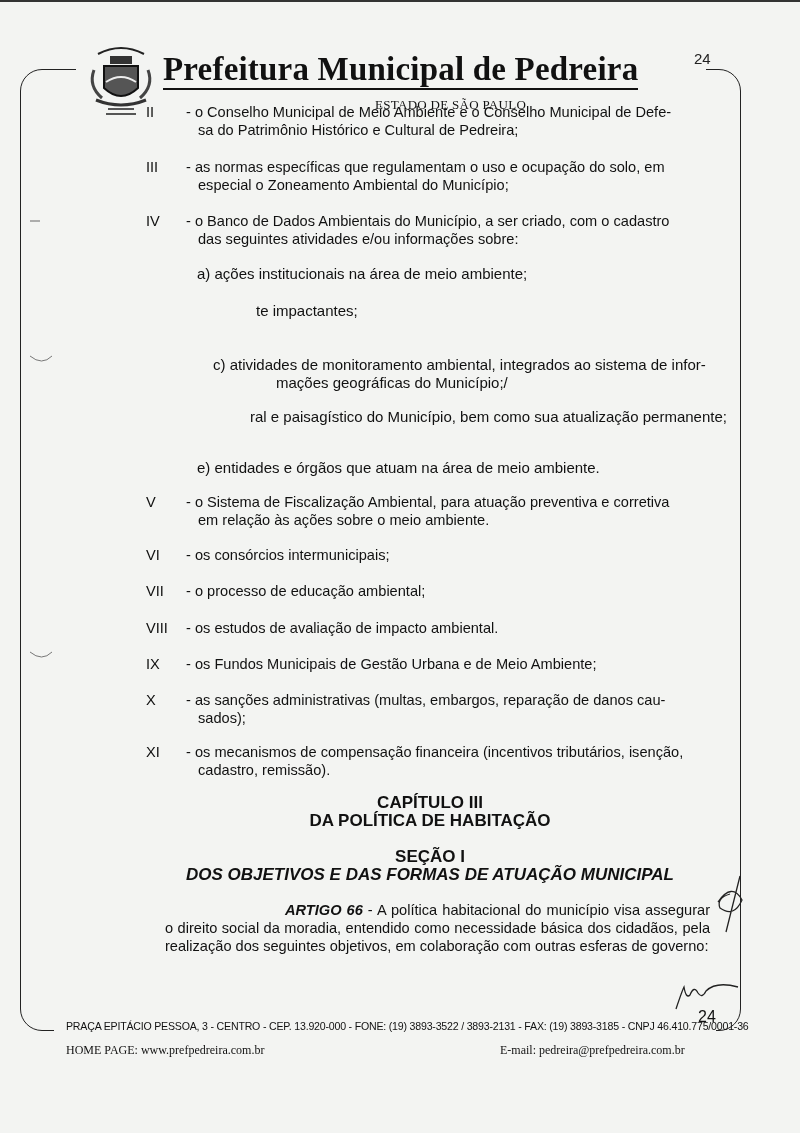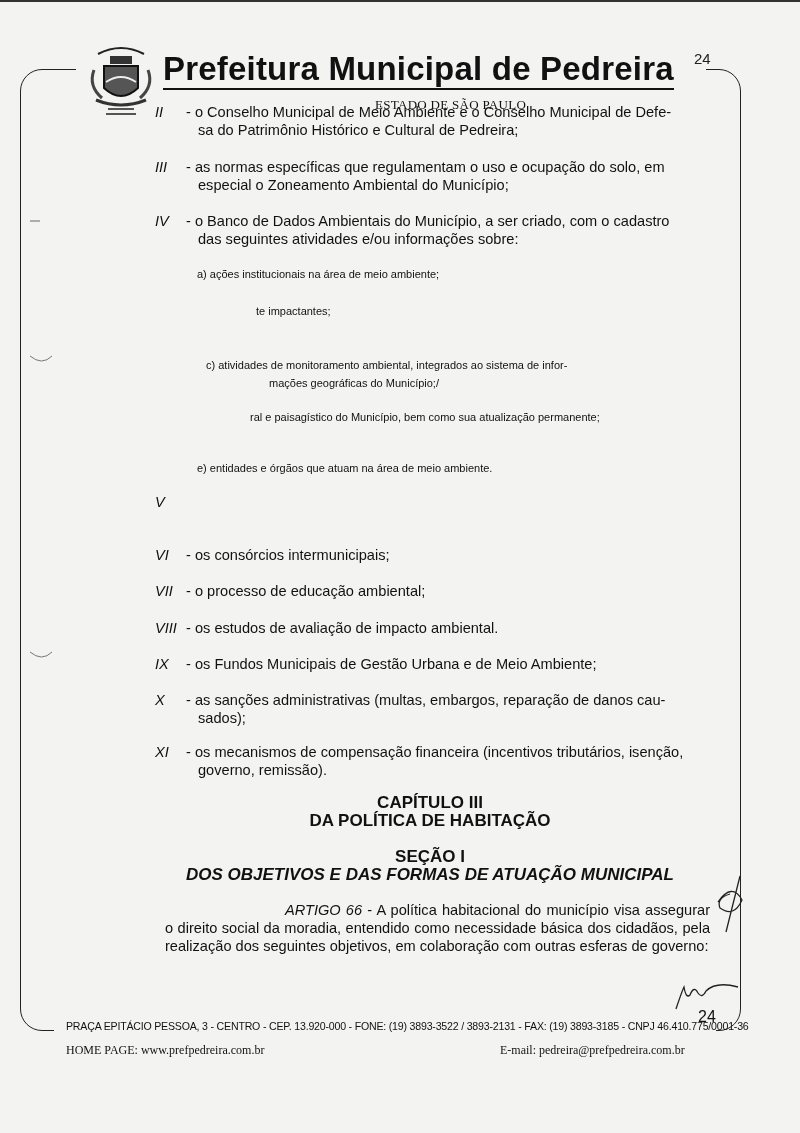--- a/index.html
+++ b/index.html
@@ -19,49 +19,49 @@
     position: absolute; left: 76px; top: 60px; width: 630px; height: 14px; background: #f3f4f2;
   }
   .frame-gap-bottom {
     position: absolute; left: 54px; top: 1018px; width: 662px; height: 14px; background: #f3f4f2;
   }
   .logo {
     position: absolute; left: 86px; top: 40px; width: 70px; height: 76px;
   }
   .title {
     position: absolute; left: 163px; top: 48px;
-    font-family: Liberation Sans, sans-serif; font-weight: bold; font-size: 33px;
+    font-family: Liberation Serif, serif; font-weight: bold; font-size: 33px;
     letter-spacing: 0.2px;
     border-bottom: 2px solid #111; line-height: 38px; padding-bottom: 0;
   }
   .page-num-top {
     position: absolute; left: 694px; top: 48px; font-size: 15px; color: #222;
   }
   .state {
     position: absolute; left: 375px; top: 95px;
     font-family: "Liberation Serif", serif; font-size: 13px; letter-spacing: 0.3px;
   }
   .item {
     position: absolute; font-size: 14.6px; line-height: 18px;
   }
-  .item .num { position: absolute; left: 13px; top: 0; font-style: italic; }
+  .item .num { position: absolute; left: 4px; top: 0; }
   .item .txt { position: absolute; left: 44px; top: 0; width: 540px; }
   .item .txt .l2 { display: block; padding-left: 12px; }
-  .sub { position: absolute; font-size: 11px; line-height: 18px; width: 530px; }
+  .sub { position: absolute; font-size: 15px; line-height: 18px; width: 530px; }
   .sub .l2 { display: block; padding-left: 14px; margin-left: 45px; }
   .heading {
     position: absolute; left: 160px; width: 540px; text-align: center;
     font-weight: bold; font-size: 17px; line-height: 18px;
   }
   .heading.ital { font-style: italic; }
   .para {
     position: absolute; left: 165px; top: 871px; width: 545px;
     font-size: 14.6px; line-height: 18px; text-align: justify;
   }
-  .para .art { font-weight: normal; font-style: italic; padding-left: 120px; margin-top: 43px; }
+  .para .art { font-weight: bold; font-style: italic; padding-left: 120px; margin-top: 43px; }
   .footer-line1 {
     position: absolute; left: 66px; top: 1018px; font-size: 10.6px; letter-spacing: -0.2px;
   }
   .page-num-bottom {
     position: absolute; left: 698px; top: 1006px; font-size: 16px;
   }
   .footer-line2 {
     position: absolute; top: 1041px; font-family: "Liberation Serif", serif; font-size: 12px;
   }
   .hp { left: 66px; }
@@ -98,27 +98,27 @@
   <span class="num">III</span>
   <span class="txt"><span>- as normas específicas que regulamentam o uso e ocupação do solo, em</span><span class="l2">especial o Zoneamento Ambiental do Município;</span></span>
 </div>
 <div class="item" style="left:142px; top:210px;">
   <span class="num">IV</span>
   <span class="txt"><span>- o Banco de Dados Ambientais do Município, a ser criado, com o cadastro</span><span class="l2">das seguintes atividades e/ou informações sobre:</span></span>
 </div>
 
 <div class="sub" style="left:197px; top:263px;"><span>a)  ações institucionais na área de meio ambiente;</span></div>
 <div class="sub" style="left:197px; top:300px;"><span class="l2">te impactantes;</span></div>
-<div class="sub" style="left:206px; top:354px;"><span>c)  atividades de monitoramento ambiental, integrados ao sistema de infor-</span><span class="l2" style="padding-left:18px">mações geográficas do Município;/</span></div>
+<div class="sub" style="left:213px; top:354px;"><span>c)  atividades de monitoramento ambiental, integrados ao sistema de infor-</span><span class="l2" style="padding-left:18px">mações geográficas do Município;/</span></div>
 <div class="sub" style="left:197px; top:406px;"><span class="l2" style="padding-left:8px">ral e paisagístico do Município, bem como sua atualização permanente;</span></div>
 <div class="sub" style="left:197px; top:457px;"><span>e) entidades e órgãos que atuam na área de meio ambiente.</span></div>
 
 <div class="item" style="left:142px; top:491px;">
   <span class="num">V</span>
-  <span class="txt"></span>
+  <span class="txt"><span>- o Sistema de Fiscalização Ambiental, para  atuação preventiva e corretiva</span><span class="l2">em relação às ações sobre o meio ambiente.</span></span>
 </div>
 <div class="item" style="left:142px; top:544px;">
   <span class="num">VI</span>
   <span class="txt"><span>- os consórcios intermunicipais;</span></span>
 </div>
 <div class="item" style="left:142px; top:580px;">
   <span class="num">VII</span>
   <span class="txt"><span>- o processo de educação ambiental;</span></span>
 </div>
 <div class="item" style="left:142px; top:617px;">
@@ -128,21 +128,21 @@
 <div class="item" style="left:142px; top:653px;">
   <span class="num">IX</span>
   <span class="txt"><span>- os Fundos Municipais de Gestão Urbana e de Meio Ambiente;</span></span>
 </div>
 <div class="item" style="left:142px; top:689px;">
   <span class="num">X</span>
   <span class="txt"><span>- as sanções administrativas (multas, embargos, reparação de danos cau-</span><span class="l2">sados);</span></span>
 </div>
 <div class="item" style="left:142px; top:741px;">
   <span class="num">XI</span>
-  <span class="txt"><span>- os mecanismos de compensação financeira (incentivos tributários, isenção,</span><span class="l2">governo, remissão).</span></span>
+  <span class="txt"><span>- os mecanismos de compensação financeira (incentivos tributários, isenção,</span><span class="l2">cadastro, remissão).</span></span>
 </div>
 
 <div class="heading" style="top:792px;">CAPÍTULO III</div>
 <div class="heading" style="top:810px;">DA POLÍTICA DE HABITAÇÃO</div>
 <div class="heading" style="top:846px;">SEÇÃO I</div>
 <div class="heading ital" style="top:864px;">DOS OBJETIVOS E DAS FORMAS DE ATUAÇÃO MUNICIPAL</div>
 
 <div class="para" style="top:899px;"><span class="art">ARTIGO 66</span><span> - A política habitacional do município visa assegurar o direito social da moradia, entendido como necessidade básica dos cidadãos, pela realização dos seguintes objetivos, em colaboração com outras esferas de governo:</span></div>
 
 <svg class="mark" style="left:712px; top:870px;" width="40" height="70">

